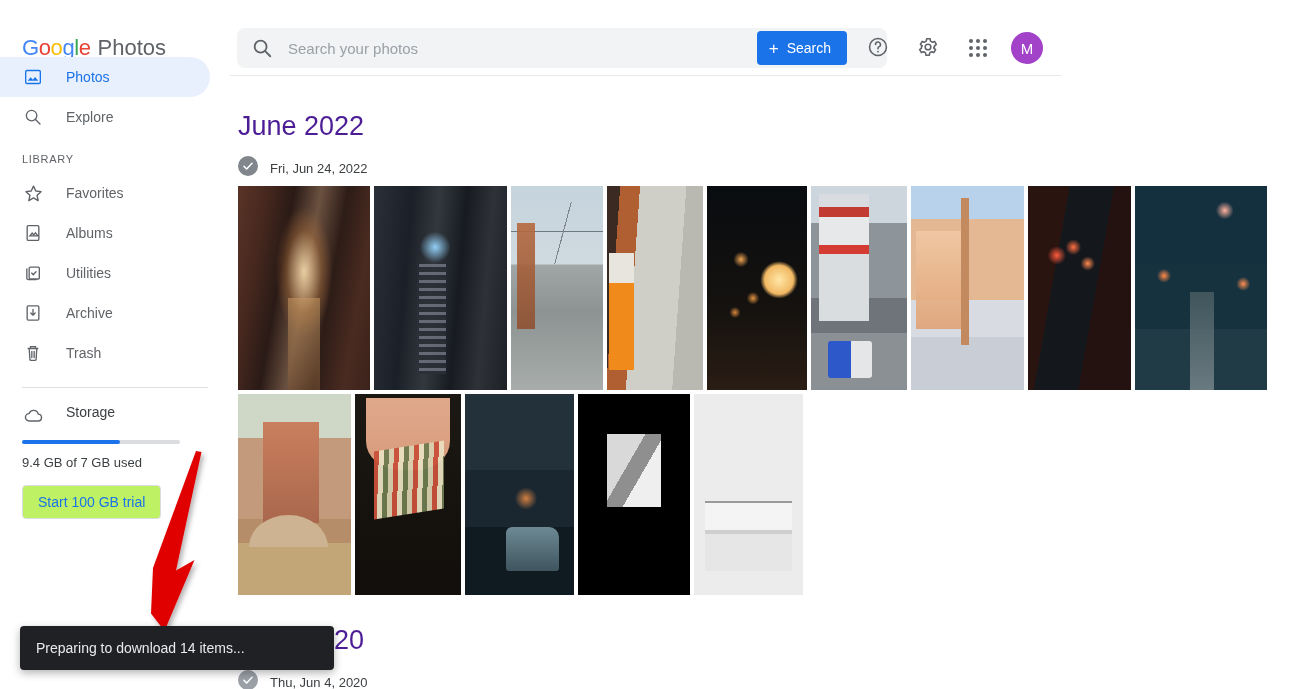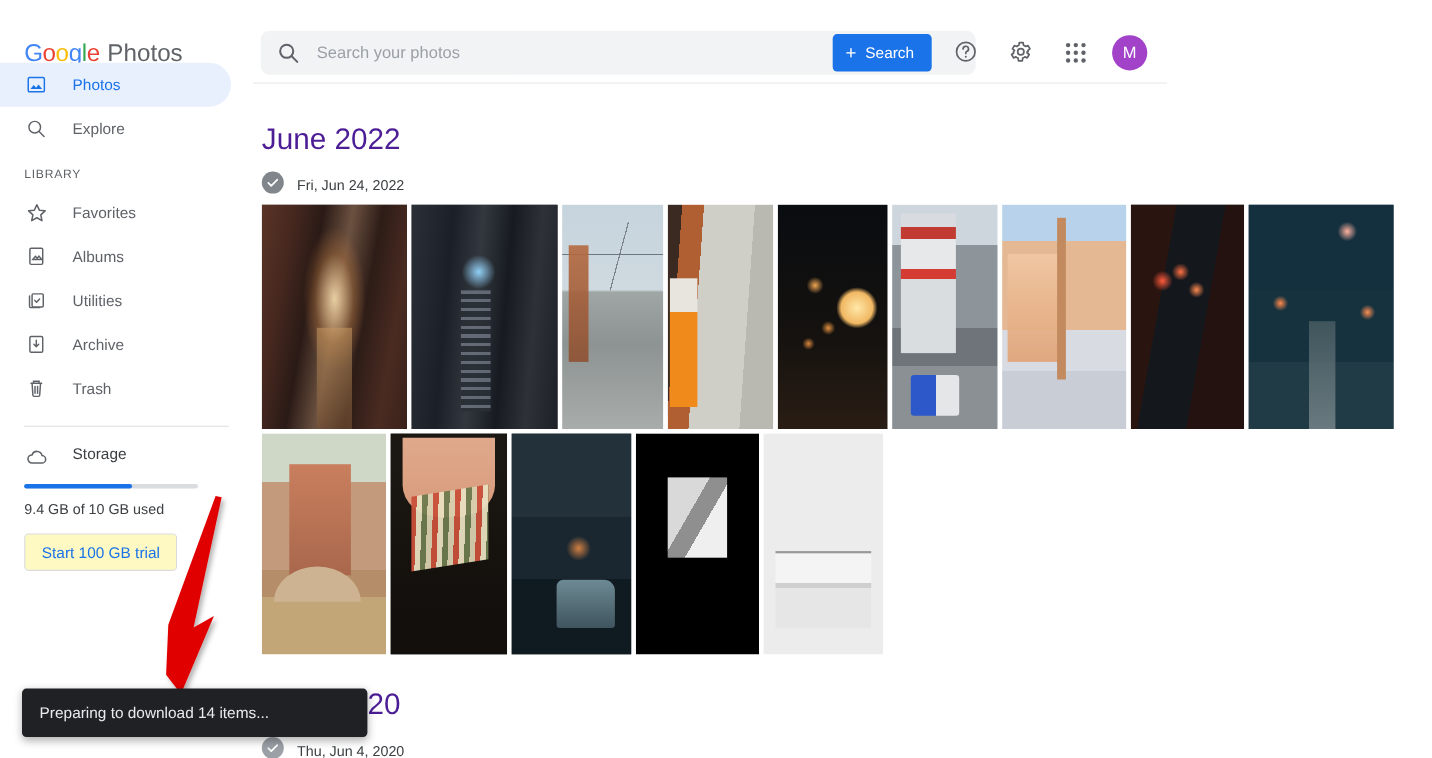--- a/index.html
+++ b/index.html
@@ -88,21 +88,21 @@
   .divider { height: 1px; background: #e0e0e0; margin: 14px 22px 0 22px; }
 
   .storage { padding: 16px 22px 0 22px; }
   .storage-head { display: flex; align-items: flex-start; margin-bottom: 14px; }
   .storage-head .nav-ico { margin-right: 22px; }
   .storage-title { font-size: 14px; color: #3c4043; font-weight: 500; }
   .bar-track { height: 4px; background: #dadce0; border-radius: 2px; width: 158px; }
   .bar-fill { height: 4px; background: #1a73e8; border-radius: 2px; }
   .storage-text { font-size: 13px; color: #3c4043; margin-top: 11px; }
   .trial-btn {
-    margin-top: 15px; border: 1px solid #dadce0; background: #fef9c3;
+    margin-top: 15px; border: 1px solid #dadce0; background: #bef264;
     color: #1a73e8; font-size: 14px; font-weight: 500; border-radius: 4px;
     height: 34px; padding: 0 15px; cursor: pointer;
     font-family: "Liberation Sans", sans-serif;
   }
 
   
   .main { position: absolute; top: 57px; left: 230px; width: 1072px; height: 632px; overflow: hidden; }
   .month-title { font-size: 27px; color: #4c1d95; font-weight: 400; padding: 54px 0 0 8px; }
   .day-row { display: flex; align-items: flex-end; gap: 12px; padding: 14px 0 10px 8px; }
   .check-circle {
@@ -407,21 +407,21 @@
         <span class="nav-ico">
           <svg viewBox="0 0 24 24" width="21" height="21">
               <path d="M7 18.2h10.1a3.9 3.9 0 0 0 .3-7.8 5.4 5.4 0 0 0-10.4-.6A3.9 3.9 0 0 0 7 18.2z" stroke-linejoin="round"></path>
             </svg>
         </span>
         <span class="storage-title">Storage</span>
       </div>
       <div class="bar-track">
         <div class="bar-fill" id="storage-fill" style="width: 62%;"></div>
       </div>
-      <div class="storage-text">9.4 GB of 10 GB used</div>
+      <div class="storage-text">9.4 GB of 7 GB used</div>
       <button class="trial-btn">Start 100 GB trial</button>
     </div>
   </div>
 
   <div class="main">
 
     <div>
       <div class="month-title">June 2022</div>
       <div class="day-row">
         <span class="check-circle">

